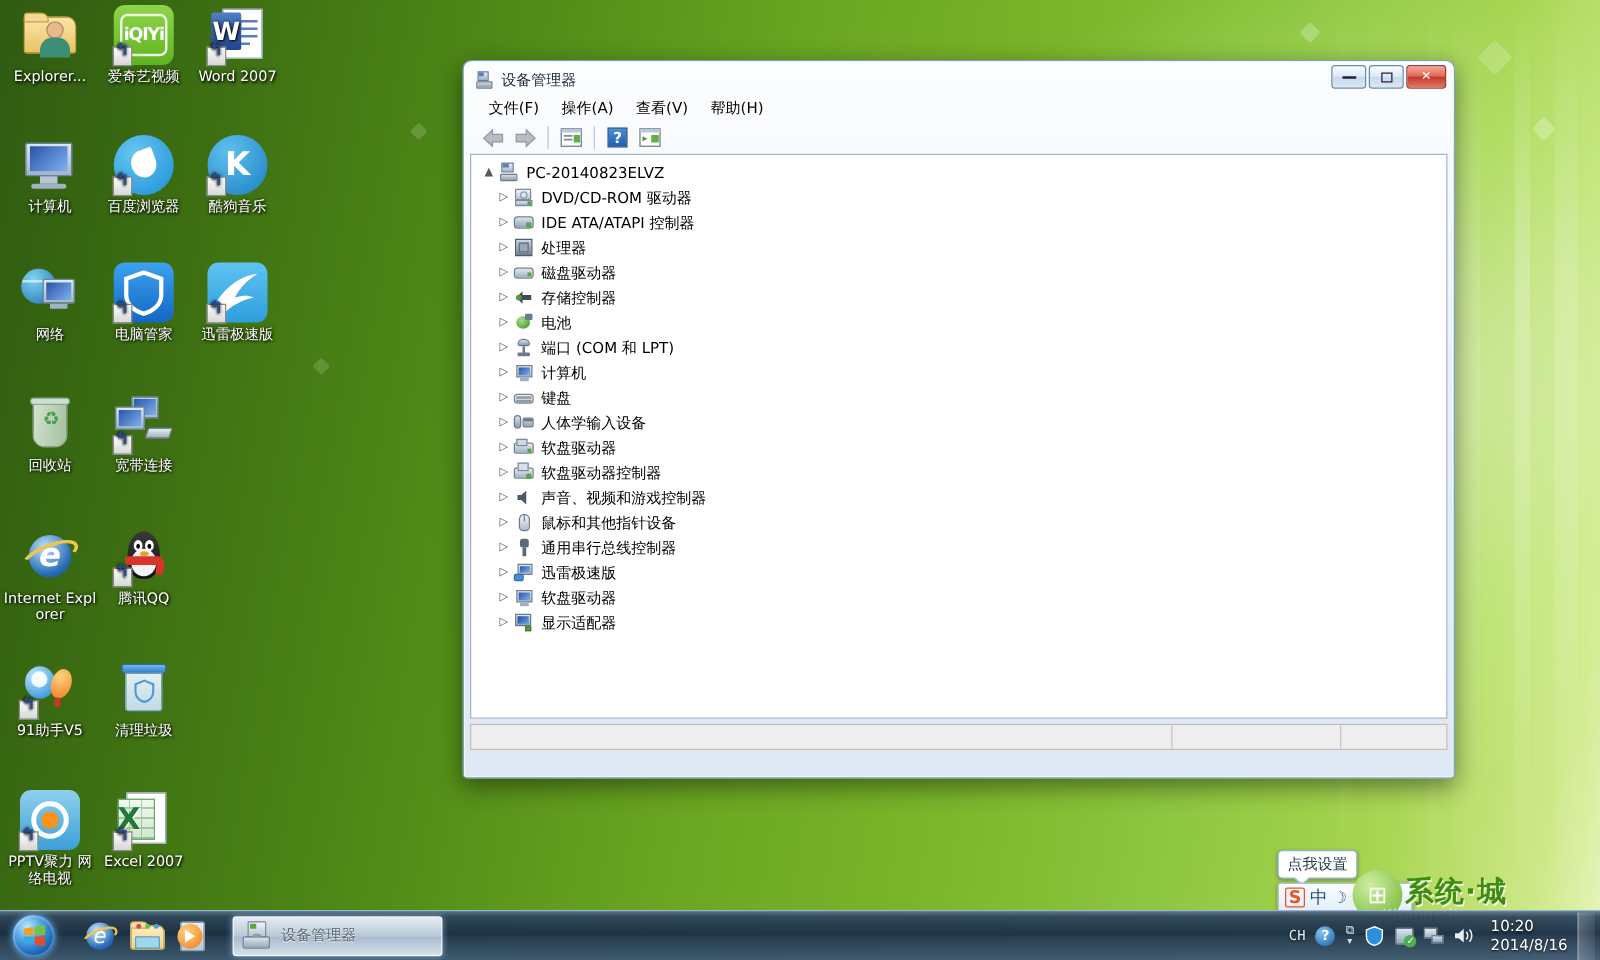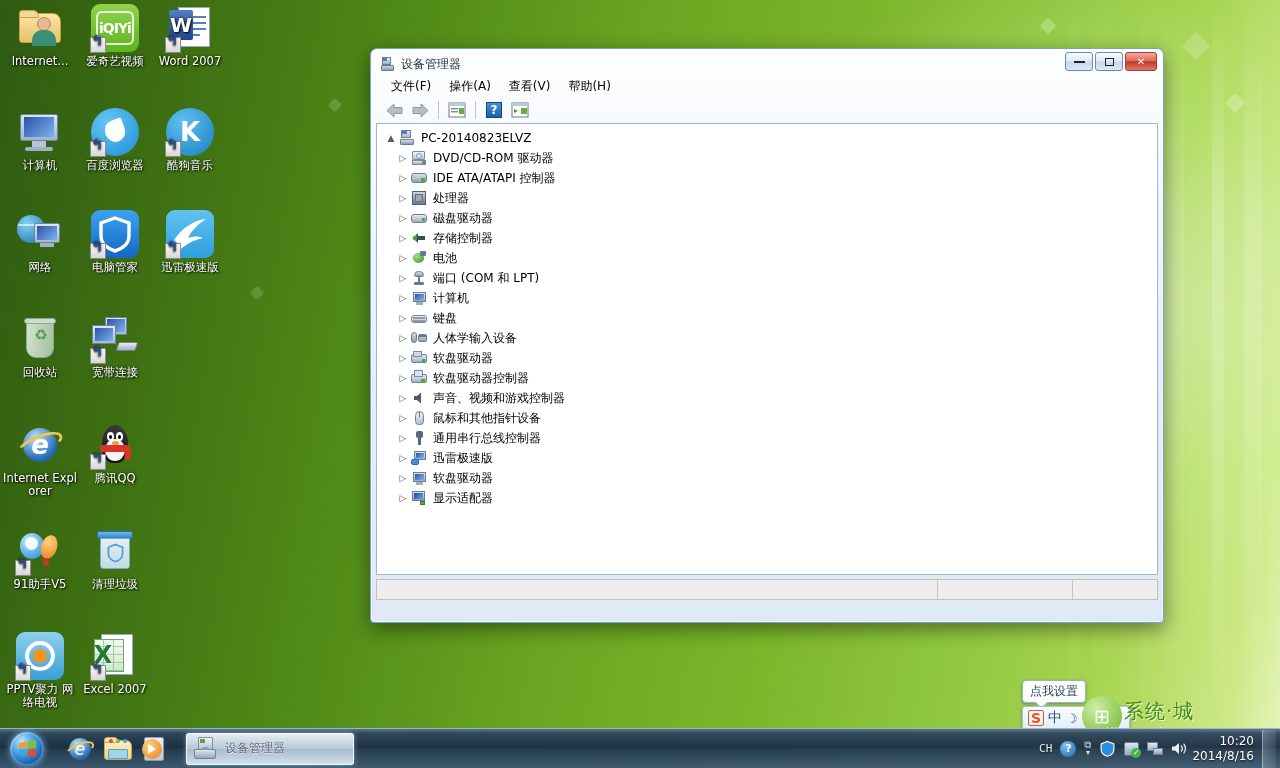--- a/index.html
+++ b/index.html
@@ -134,21 +134,21 @@
     background: linear-gradient(to bottom, rgba(245,250,255,0.92), rgba(205,220,236,0.88) 50%, rgba(186,204,224,0.88) 52%, rgba(226,236,247,0.92));
     border: 1px solid rgba(255,255,255,0.85);
     box-shadow: 0 0 5px rgba(160,210,255,0.55);
     display: flex; align-items: center; padding-left: 6px; cursor: default;
   }
   .taskbtn .tb-label { margin-left: 6px; font-size: 12px; color: #5c6674; text-shadow: 0 1px 0 rgba(255,255,255,0.8); }
 
   #tray { margin-left: auto; display: flex; align-items: center; height: 100%; padding-right: 4px; }
   .tray-ico { margin: 0 4px; display:flex; align-items:center; cursor: default; }
   .clock {
-    color: #fff; font-size: 12px; text-align: right; line-height: 15px; 
+    color: #fff; font-size: 12px; text-align: left; line-height: 15px; margin-left: 8px;
     text-shadow: 0 1px 2px rgba(0,0,0,0.8); cursor: default;
   }
   #showdesktop {
     width: 14px; height: 38px; margin-left: 8px;
     background: linear-gradient(to right, rgba(255,255,255,0.22), rgba(255,255,255,0.08));
     border-left: 1px solid rgba(255,255,255,0.45); cursor: default;
   }
 
   
   #imebar {
@@ -169,21 +169,21 @@
     width: 8px; height: 8px; background: #fff;
     border-right: 1px solid #8fb4d6; border-bottom: 1px solid #8fb4d6;
     transform: rotate(45deg);
   }
   
   #watermark {
     position: absolute; left: 1096px; top: 700px; width: 180px; height: 50px;
     pointer-events: none; user-select: none;
   }
   .wm-main {
-    font-size: 20px; font-weight: normal; color: #3f8c12; letter-spacing: 1px;
+    font-size: 23px; font-weight: bold; color: #3f8c12; letter-spacing: 1px;
     text-shadow: 1px 1px 0 rgba(255,255,255,0.75);
     font-family: "DejaVu Sans", "Liberation Sans", sans-serif;
   }
   .wm-sub { font-size: 11px; color: #f2f7ea; letter-spacing: 1px; margin-top: -3px;
     text-shadow: 1px 1px 1px rgba(0,0,0,0.35); }
 </style>
 </head>
 <body>
 
 <div id="desktop">
@@ -209,21 +209,21 @@
 
     <div class="dicon" style="left:2px;top:4px">
       <div class="glyph">
         <div class="art">
           <div style="position:absolute;left:3px;top:9px;width:42px;height:30px;border-radius:2px 8px 3px 3px;background:linear-gradient(#fbe6a8,#e8c265);border:1px solid #c9a041"></div>
           <div style="position:absolute;left:3px;top:6px;width:20px;height:8px;border-radius:3px 6px 0 0;background:#f3d896;border:1px solid #c9a041"></div>
           <div style="position:absolute;left:21px;top:13px;width:14px;height:14px;border-radius:50%;background:#e8b98e;border:1px solid #b08a62"></div>
           <div style="position:absolute;left:16px;top:26px;width:24px;height:16px;border-radius:10px 10px 0 0;background:#3c8f77"></div>
         </div>
       </div>
-      <span class="lbl">Internet...</span>
+      <span class="lbl">Explorer...</span>
     </div>
 
     <div class="dicon" style="left:77px;top:4px">
       <div class="glyph">
         <div class="art rnd" style="background:linear-gradient(#8fd44a,#5fb321)">
           <div class="center-txt" style="font-size:14px;letter-spacing:-1px">iQIYi</div>
           <div style="position:absolute;left:5px;top:7px;right:5px;bottom:7px;border:2px solid rgba(255,255,255,.85);border-radius:6px"></div>
         </div>
         <div class="shortcut-arrow"></div>
       </div>

